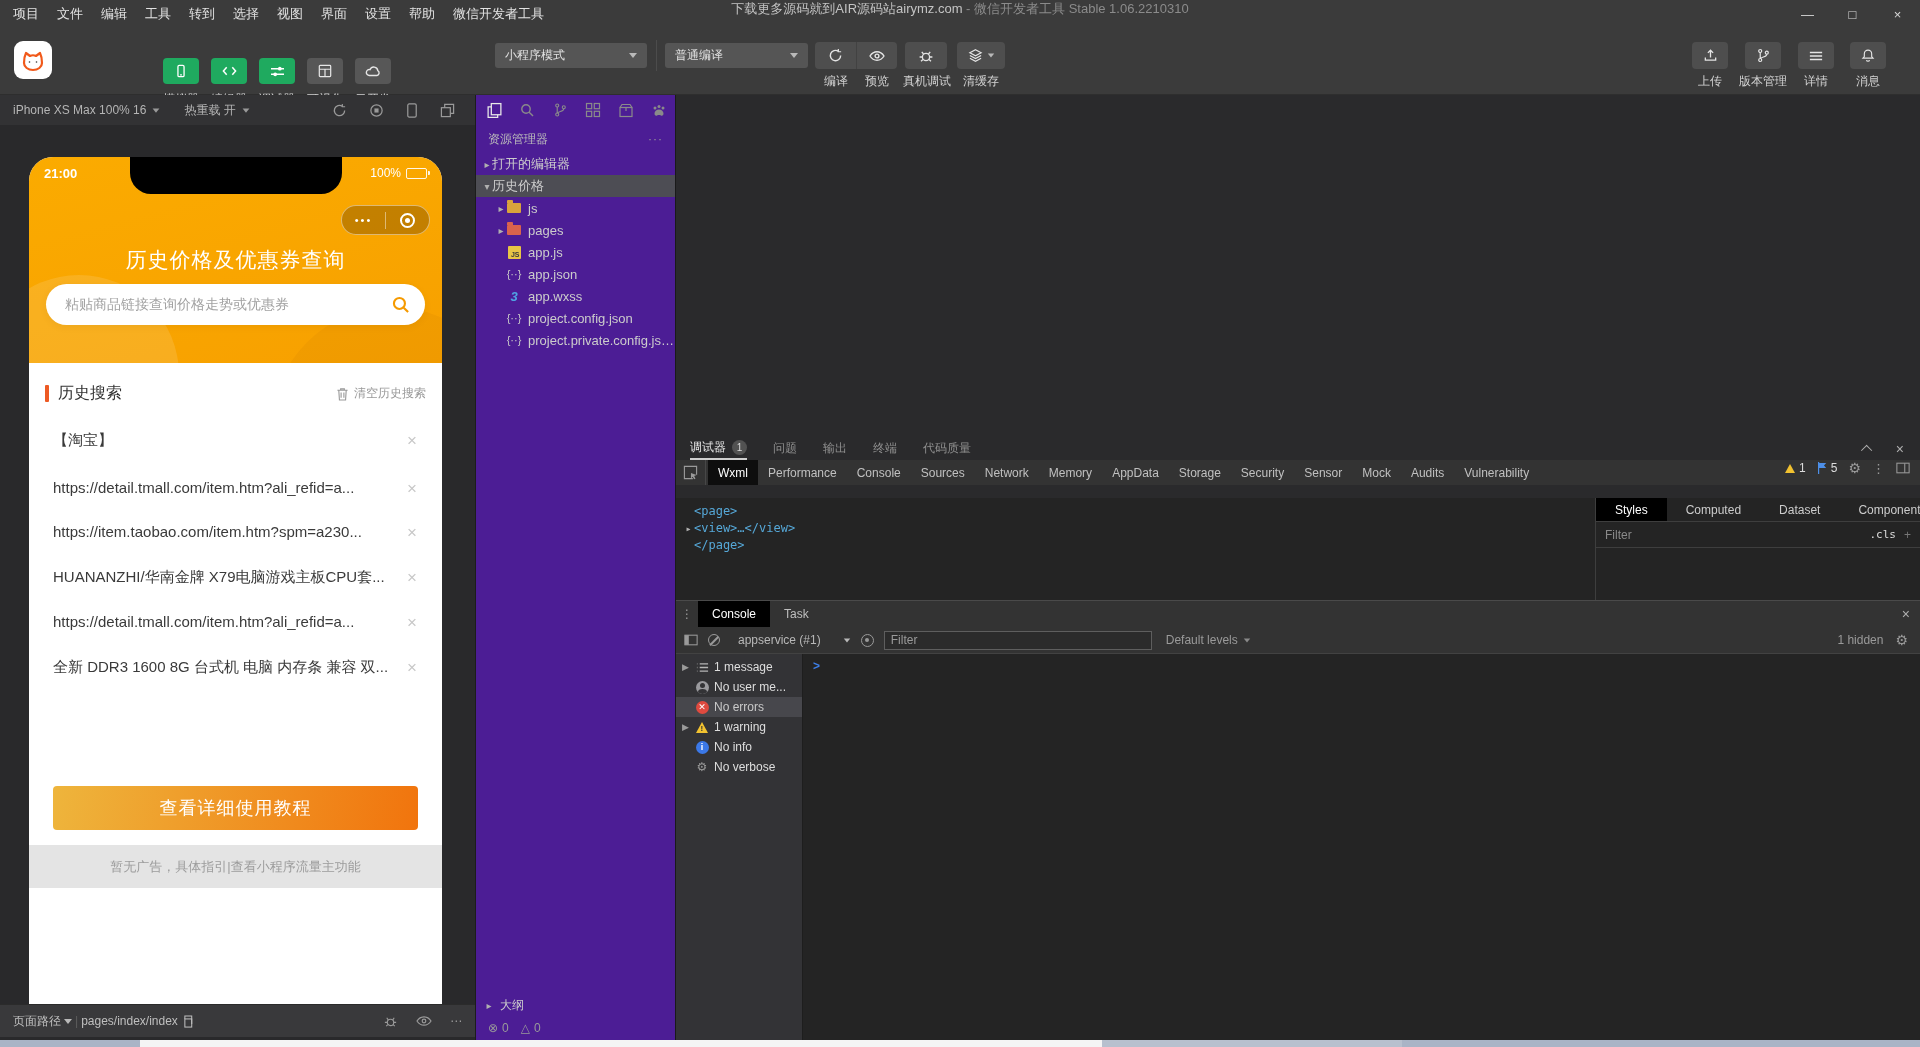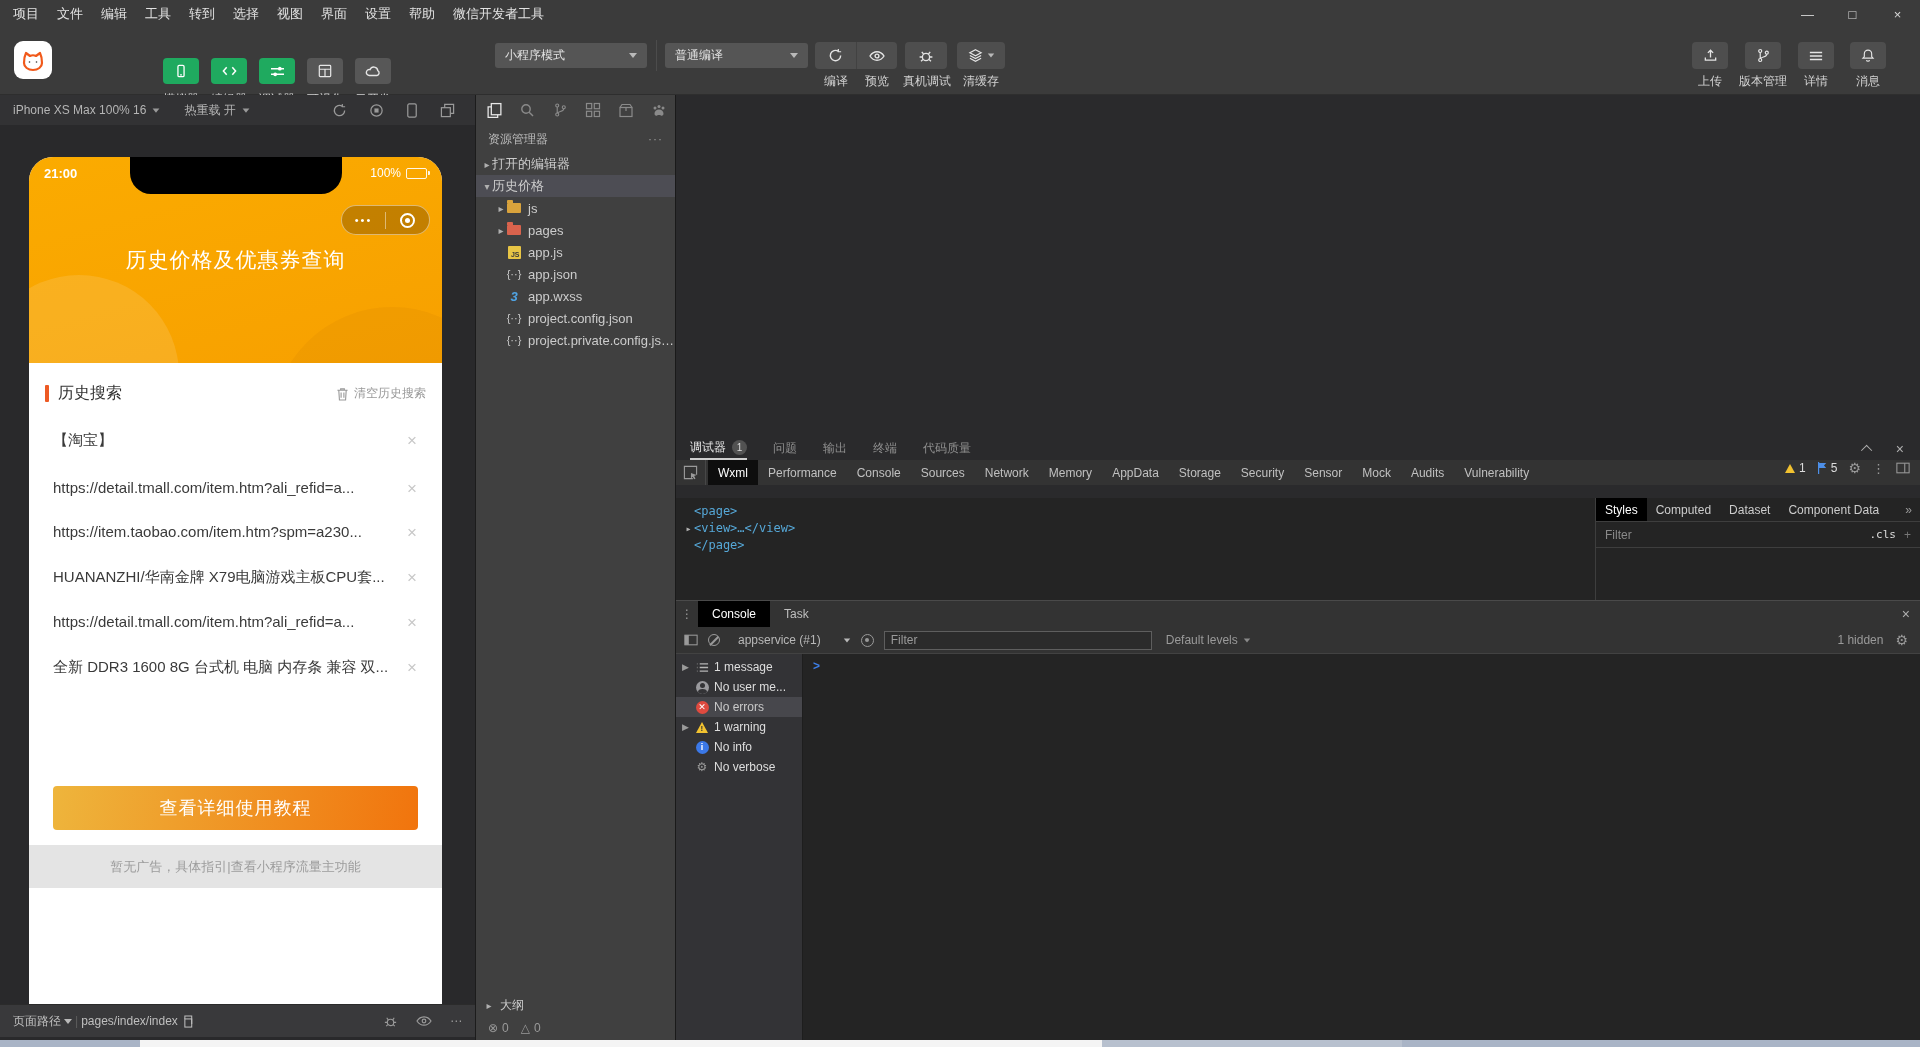--- a/index.html
+++ b/index.html
@@ -78,21 +78,21 @@
   .hs-x { position:absolute; right:22px; width:16px; height:20px; color:#C8C8C8; font-size:17px; line-height:20px; text-align:center; }
   .t0 { top:68px; } .t1 { top:116px; } .t2 { top:160px; } .t3 { top:205px; } .t4 { top:250px; } .t5 { top:295px; }
   .tutorial-btn { position:absolute; top:423px; left:24px; right:24px; height:44px; border-radius:4px; background:linear-gradient(100deg,#EEB53C,#F1740D); color:#fff; font-size:18px; display:flex; align-items:center; justify-content:center; letter-spacing:1px; }
   .ad-bar { position:absolute; top:482px; left:0; right:0; height:43px; background:#E4E4E4; color:#9C9C9C; font-size:13px; display:flex; align-items:center; justify-content:center; }
 
   .sim-bottombar { position:absolute; left:0; right:0; top:909px; height:27px; background:#39393B; border-top:1px solid #2B2B2B; display:flex; align-items:center; padding:16px 13px; font-size:12px; color:#BFBFBF; gap:3px; }
   .sbb-pipe { color:#5C5C5C; }
   .sbb-icons { margin-left:auto; display:flex; align-items:center; gap:18px; color:#9A9A9A; }
 
   
-  .explorer { width:200px; flex:none; background:#404040; border-right:1px solid #1A1A1A; position:relative; }
+  .explorer { width:200px; flex:none; background:#4c1d95; border-right:1px solid #1A1A1A; position:relative; }
   .act-bar { height:30px; display:flex; align-items:center; padding-left:8px; gap:13px; color:#8A8A8A; }
   .act-ico { width:20px; display:flex; justify-content:center; }
   .act-active { color:#E8E8E8; }
   .exp-header { height:28px; display:flex; align-items:center; padding:0 12px; font-size:12px; color:#BBB; }
   .exp-header .dots { margin-left:auto; color:#9A9A9A; letter-spacing:1px; }
   .tree-row { height:22px; display:flex; align-items:center; font-size:13px; color:#CCC; white-space:nowrap; overflow:hidden; }
   .tree-row.selected { background:#4D4D54; }
   .tw { display:inline-block; width:10px; text-align:center; color:#B0B0B0; font-size:10px; flex:none; }
   .ind0 { padding-left:6px; } .ind1 { padding-left:20px; }
   .fico { width:16px; height:14px; margin-right:6px; flex:none; display:flex; align-items:center; justify-content:center; }
@@ -129,21 +129,21 @@
   .gear { font-size:14px; color:#9A9A9A; }
   .kebab { font-size:13px; color:#9A9A9A; }
 
   .devtools-body { height:102px; flex:none; display:flex; background:#242424;margin-top:13px; }
   .wxml-pane { flex:1; font-family:"DejaVu Sans Mono","Liberation Mono",monospace; font-size:12px; line-height:17px; color:#56A8D8; padding:5px 0 0 18px; }
   .wxml-line { white-space:pre; }
   .wl2 { display:flex; align-items:center; }
   .wl2 .tw { margin-left:-11px; width:11px; }
   .styles-pane { width:325px; flex:none; border-left:1px solid #3E3E3E; display:flex; flex-direction:column; }
   .styles-tabs { height:23px; display:flex; align-items:center; font-size:12px; color:#CCC; }
-  .stab { padding:0 9px; height:100%; display:flex; align-items:center; white-space:nowrap; }
+  .stab { padding:0 19px; height:100%; display:flex; align-items:center; white-space:nowrap; }
   .stab-active { background:#000; color:#fff; }
   .stabs-more { margin-left:auto; padding-right:8px; color:#9A9A9A; }
   .styles-filter { height:27px; border-top:1px solid #3E3E3E; border-bottom:1px solid #3E3E3E; display:flex; align-items:center; padding:0 9px; font-size:12px; color:#8A8A8A; }
   .cls { margin-left:auto; color:#DDD; font-family:"DejaVu Sans Mono",monospace; font-size:11px; }
   .plus { color:#777; margin-left:8px; }
 
   .console-drawer { flex:1; min-height:0; display:flex; flex-direction:column; border-top:1px solid #4A4A4A; background:#242424; position:relative; }
   .console-tabs { height:26px; flex:none; background:#333; display:flex; align-items:center; font-size:12px; color:#BFBFBF; }
   .ct-kebab { width:22px; text-align:center; color:#9A9A9A; }
   .ctab { padding:0 14px; height:100%; display:flex; align-items:center; }
@@ -195,20 +195,21 @@
       <span class="menu-item">编辑</span>
       <span class="menu-item">工具</span>
       <span class="menu-item">转到</span>
       <span class="menu-item">选择</span>
       <span class="menu-item">视图</span>
       <span class="menu-item">界面</span>
       <span class="menu-item">设置</span>
       <span class="menu-item">帮助</span>
       <span class="menu-item">微信开发者工具</span>
     </div>
+    <div class="tb-title"><span>下载更多源码就到AIR源码站airymz.com</span><span class="suffix"> - 微信开发者工具 Stable 1.06.2210310</span></div>
     <div class="win-controls">
       <div class="win-btn">—</div>
       <div class="win-btn">□</div>
       <div class="win-btn">×</div>
     </div>
   </div>
 
   <div class="toolbar">
     <div class="logo">
       <span>
@@ -406,20 +407,29 @@
         <div class="capsule">
           <div class="cap-dots">•••</div>
           <div class="cap-div"></div>
           <div class="cap-target">
             <span class="cap-ring">
                 <span class="cap-dot"></span>
               </span>
           </div>
         </div>
         <div class="ph-title">历史价格及优惠券查询</div>
+        <div class="ph-search">
+          <span class="ph-placeholder">粘贴商品链接查询价格走势或优惠券</span>
+          <span class="mag">
+            <svg width="19" height="19" viewBox="0 0 18 18" stroke="currentColor" fill="none" stroke-width="2">
+                <circle cx="8" cy="8" r="5.2"></circle>
+                <path d="M12 12l4.2 4.2"></path>
+              </svg>
+          </span>
+        </div>
 
         <div class="card">
           <div class="hs-header">
             <span class="hs-bar"></span>
             <span class="hs-title">历史搜索</span>
             <span class="hs-clear">
               <span>
                 <svg width="13" height="14" viewBox="0 0 14 15" stroke="currentColor" fill="none" stroke-width="1.2">
                     <path d="M1.5 3.5h11M5 3.5V2h4v1.5M3 3.5 3.7 14h6.6L11 3.5M5.5 6v5.5M8.5 6v5.5"></path>
                   </svg>

